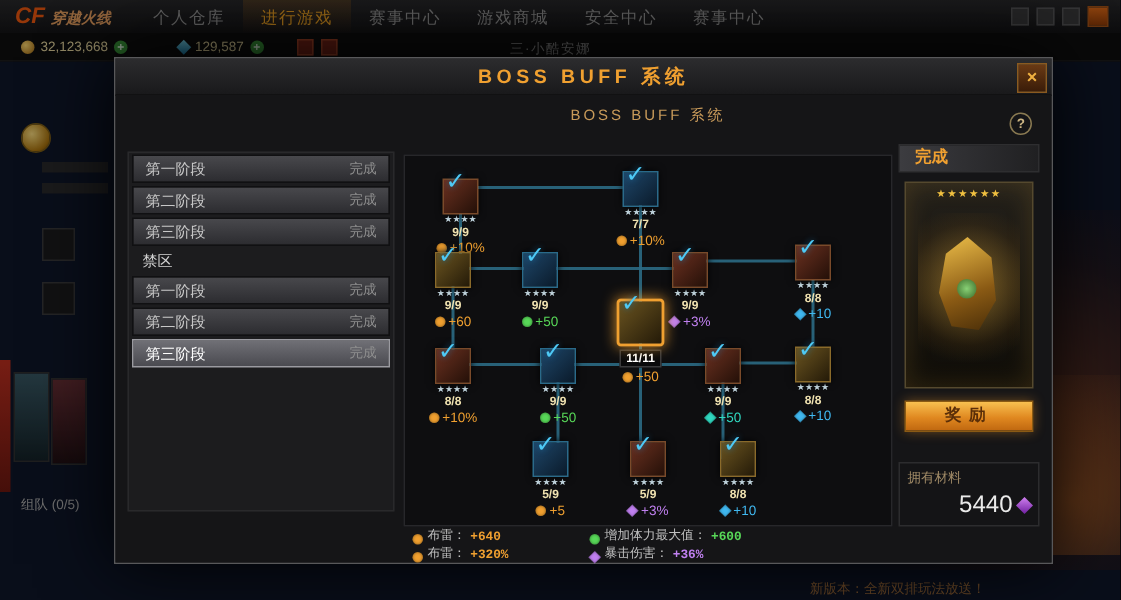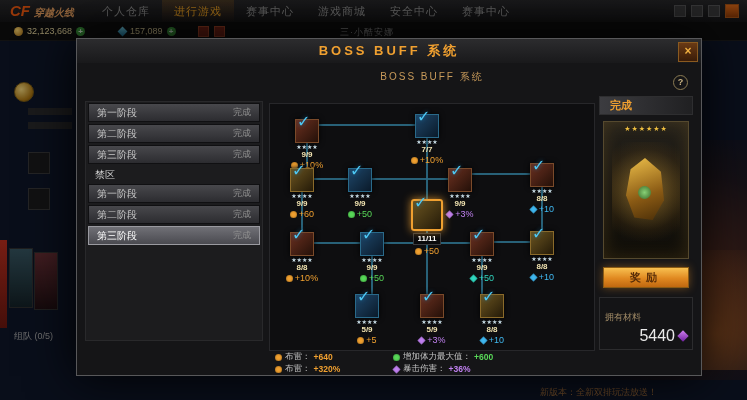--- a/index.html
+++ b/index.html
@@ -101,21 +101,21 @@
   .shape.circle{border-radius:50%;}
   .shape.diamond{transform:rotate(45deg) scale(.85);}
   .tnode.center{margin-top:-14px;}
   .tnode.center .nicon{width:28px;height:28px;border:2px solid #f0a030;border-radius:3px;
       box-shadow:0 0 9px rgba(240,160,48,.8);}
   .tnode.center .nval{background:#0a0a0c;border:1px solid #3a3a3c;padding:1px 3px;color:#fff;margin-top:2px;}
 
   
   .legend{position:absolute;left:192px;top:288px;width:324px;padding-left:6px;box-sizing:border-box;}
   .leg-row{display:grid;grid-template-columns:118px 112px auto;align-items:center;height:12px;}
-  .leg-item{display:flex;align-items:center;gap:3px;font-size:8.5px;color:#c0c0c0;white-space:nowrap;}
+  .leg-item{display:flex;align-items:flex-end;gap:3px;font-size:8.5px;color:#c0c0c0;white-space:nowrap;font-family:Liberation Mono, monospace;}
   .leg-val{font-weight:bold;}
 
   
   .rpanel{position:absolute;left:522px;top:33px;width:94px;}
   .rstatus{height:17px;background:linear-gradient(90deg,#3c3c40,#202022);color:#f0a030;
       font-size:11px;font-weight:bold;line-height:17px;padding-left:10px;border:1px solid #2e2e30;}
   .card{margin:6px auto 0;width:84px;height:136px;position:relative;
       background:linear-gradient(180deg,#23201a,#0f0d08);border:1px solid #55492e;
       box-shadow:inset 0 0 18px rgba(240,180,60,.16);}
   .card-stars{position:absolute;top:3px;left:0;right:0;text-align:center;color:#f0c040;
@@ -124,22 +124,22 @@
       background:radial-gradient(circle at 50% 45%,rgba(240,180,60,.5),rgba(120,80,20,.15) 60%,transparent 78%);}
   .card-art:before{content:"";position:absolute;left:14px;top:16px;width:38px;height:62px;
       background:linear-gradient(160deg,#eec04a,#8a5a14 60%,#4a2e08);
       clip-path:polygon(50% 0,92% 22%,100% 68%,70% 100%,22% 96%,0 60%,12% 18%);}
   .card-art:after{content:"";position:absolute;left:26px;top:44px;width:13px;height:13px;
       border-radius:50%;background:radial-gradient(circle,#86e486,#2a6a2a);opacity:.85;}
   .reward-btn{margin:8px auto 0;width:84px;height:19px;
       background:linear-gradient(180deg,#f8c050,#e08820 55%,#c06810);border:1px solid #8a5a14;
       color:#5a2e08;font-weight:bold;font-size:11px;text-align:center;line-height:18px;
       letter-spacing:5px;box-shadow:0 0 8px rgba(240,150,40,.4);cursor:pointer;}
-  .own-box{margin:9px auto 0;width:94px;box-sizing:border-box;background:#141416;
-      border:1px solid #2c2c2e;padding:13px 5px 4px;}
+  .own-box{margin:20px auto 0;width:94px;box-sizing:border-box;background:#141416;
+      border:1px solid #2c2c2e;padding:3px 5px 4px;}
   .own-label{font-size:9px;color:#a08a66;}
   .own-row{display:flex;justify-content:flex-end;align-items:center;gap:4px;margin-top:3px;}
   .own-value{font-size:16px;color:#eaeaea;}
   .gem-purple{width:8px;height:8px;background:linear-gradient(135deg,#d080f0,#7020a0);transform:rotate(45deg);}
 </style>
 </head>
 <body>
 
 <div class="stage">
 
@@ -169,21 +169,21 @@
 
   <div class="subbar">
     <span class="channel">三·小酷安娜</span>
   <div class="currency" style="margin-left: 14px;">
         <span class="coin-icon"></span>
         <span>32,123,668</span>
         <span class="plus-btn">+</span>
       </div>
       <div class="currency" style="margin-left: 34px;">
         <span class="gem-cyan"></span>
-        <span>157,089</span>
+        <span>129,587</span>
         <span class="plus-btn">+</span>
       </div>
       <span class="mini-red" style="margin-left: 22px;"></span>
       <span class="mini-red" style="margin-left: 5px;"></span>
     </div>
 
   <div class="medal"></div>
   <div class="dimbar" style="left:28px;top:108px;"></div>
   <div class="dimbar" style="left:28px;top:122px;"></div>
   <div class="sq-icon" style="top:152px;"></div>

